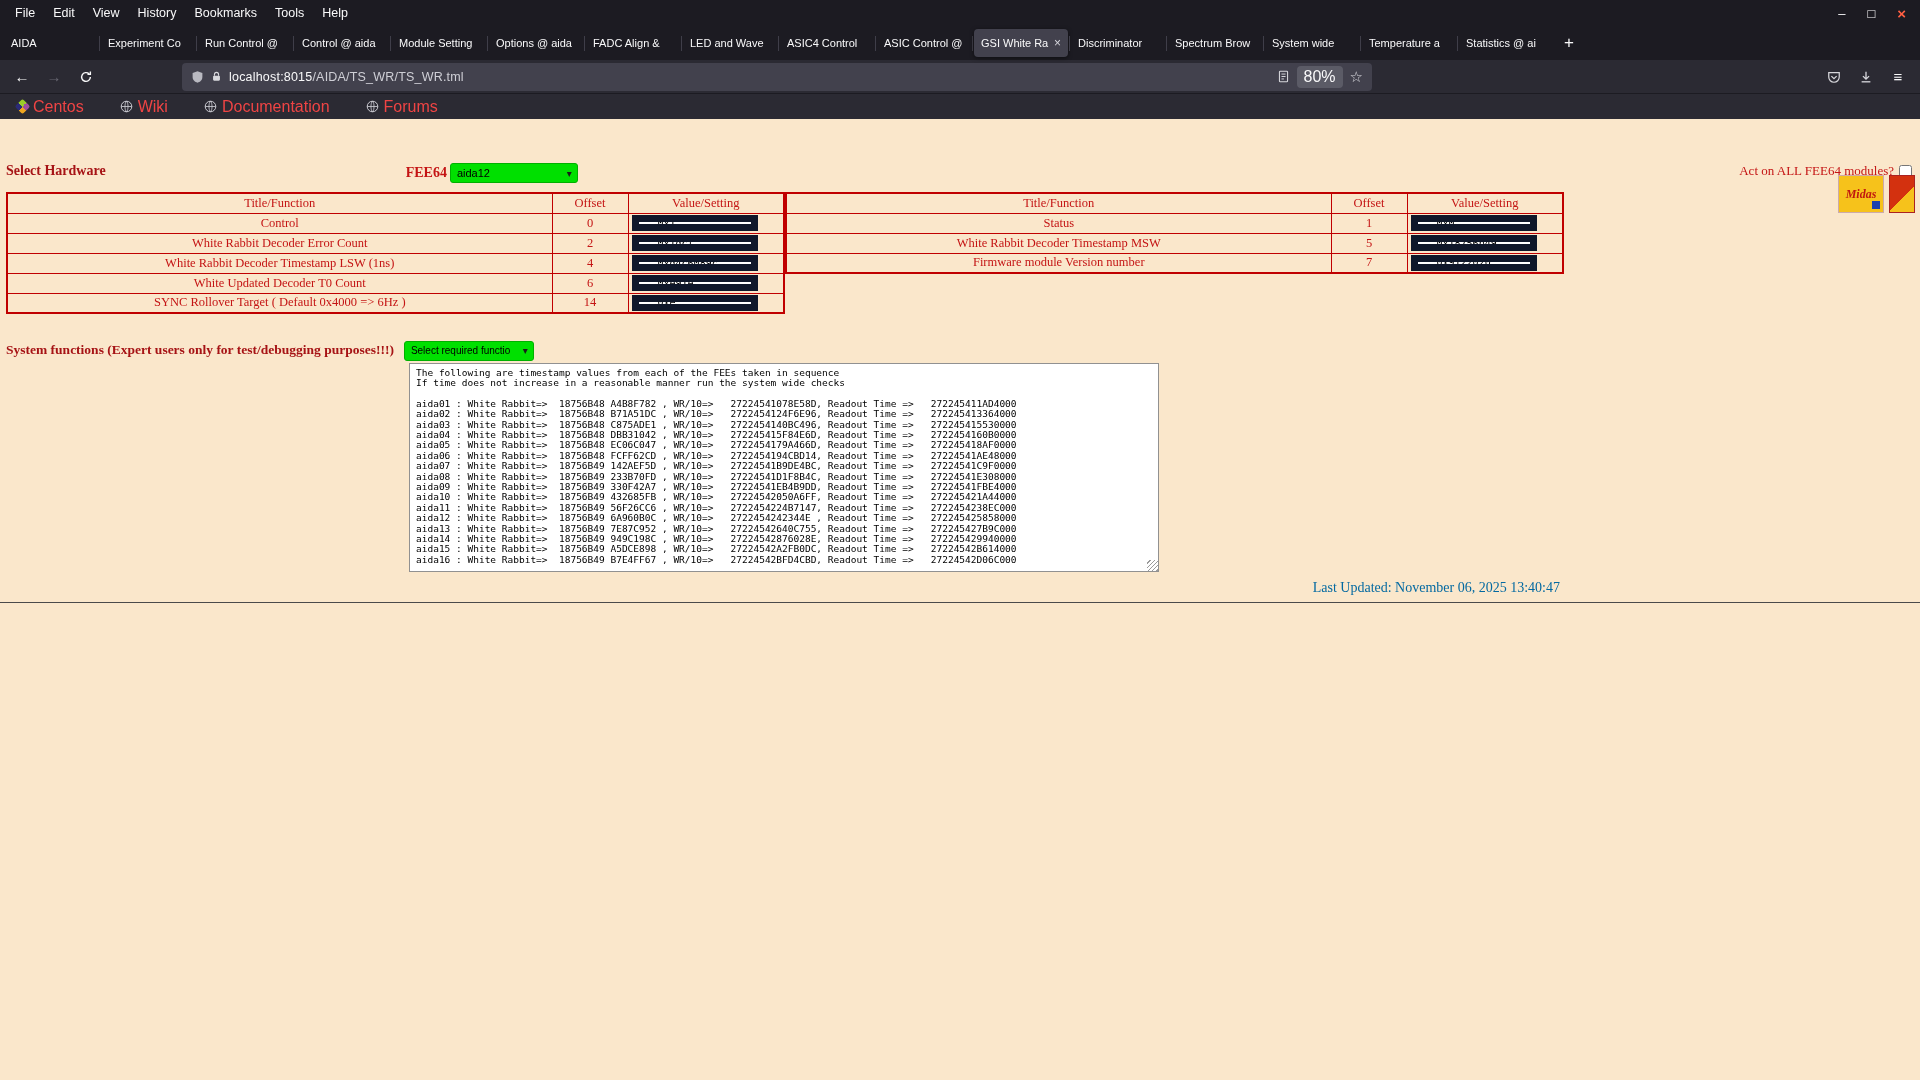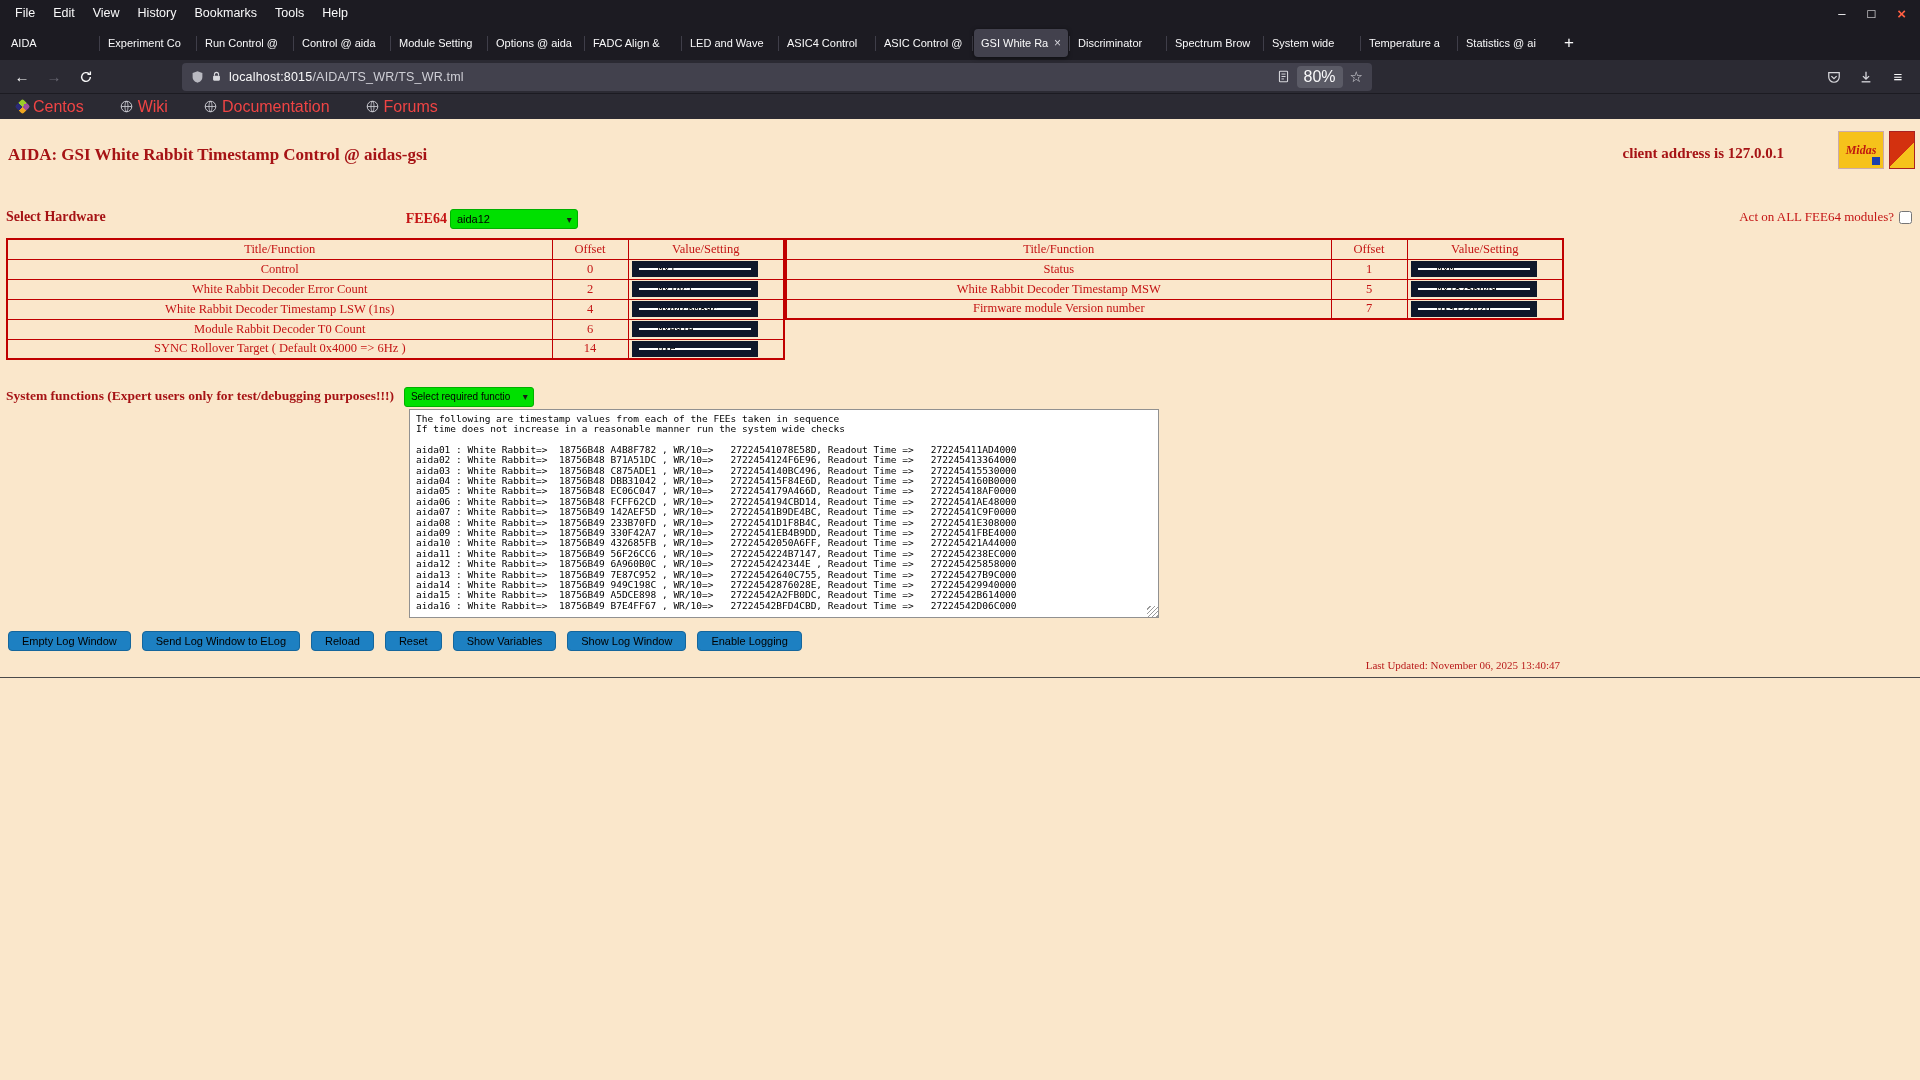--- a/index.html
+++ b/index.html
@@ -89,21 +89,21 @@
   textarea.log { width:750px; height:209px; background:#fff; border:1px solid #919191;
                  font:9.5px/10.4px "DejaVu Sans Mono",monospace; color:#000;
                  padding:4px 6px; resize:none; white-space:pre; overflow:hidden; display:block; }
   .log-wrap::after { content:""; position:absolute; right:1px; bottom:1px; width:11px; height:11px;
                      background:repeating-linear-gradient(135deg,#fff 0 2px,#9a9a9a 2px 3px); }
 
   .btn-row { display:flex; gap:11px; margin:13px 0 0 8px; }
   button.act { background:#1d80c2; border:1px solid #15669c; border-radius:4px; height:20px;
                padding:0 13px; font:11px "Liberation Sans",sans-serif; color:#000; }
 
-  .last-updated { text-align:right; margin:8px 360px 0 0; font-size:11px; color:#b91c1c; }
+  .last-updated { text-align:right; margin:8px 360px 0 0; font-size:14px; color:#0369a1; }
   hr.rule { border:none; border-top:1px solid #4a4a4a; margin-top:6px; }
 </style>
 </head>
 <body>
 
 <div class="menubar">
   <div class="menu-items" id="menu-items">
       <span class="menu-item">File</span>
       <span class="menu-item">Edit</span>
       <span class="menu-item">View</span>
@@ -264,24 +264,20 @@
           <circle cx="8" cy="8" r="6.5" fill="none" stroke="#d0d0d7" stroke-width="1.2"></circle>
           <path d="M1.5 8h13M8 1.5c-2.5 2-2.5 11 0 13M8 1.5c2.5 2 2.5 11 0 13" fill="none" stroke="#d0d0d7" stroke-width="1"></path>
         </svg>
       </span>
       <span>Forums</span>
     </div>
   </div>
 
 <div class="page">
 
-  <div class="page-header">
-    <span class="page-title">AIDA: GSI White Rabbit Timestamp Control @ aidas-gsi</span>
-    <span class="client">client address is 127.0.0.1</span>
-  </div>
   <div class="logos">
     <div class="logo-midas">Midas</div>
     <div class="logo-right"></div>
   </div>
 
   <div class="hw-row">
     <span class="hw-label">Select Hardware</span>
     <span class="fee-group">
       <span class="fee-label">FEE64</span>
       <span class="select-wrap">
@@ -315,21 +311,21 @@
             <td>White Rabbit Decoder Error Count</td>
             <td>2</td>
             <td class="val-cell"><input class="val" type="text" value="0x1dcf" style=""></td>
           </tr>
           <tr>
             <td>White Rabbit Decoder Timestamp LSW (1ns)</td>
             <td>4</td>
             <td class="val-cell"><input class="val" type="text" value="0xd4c6089c" style=""></td>
           </tr>
           <tr>
-            <td>Module Rabbit Decoder T0 Count</td>
+            <td>White Updated Decoder T0 Count</td>
             <td>6</td>
             <td class="val-cell"><input class="val" type="text" value="0xe91e" style=""></td>
           </tr>
           <tr>
             <td>SYNC Rollover Target ( Default 0x4000 =&gt; 6Hz )</td>
             <td>14</td>
             <td class="val-cell"><input class="val" type="text" value="0xe" style=""></td>
           </tr>
         </tbody>
     </table>
@@ -385,26 +381,17 @@
 aida09 : White Rabbit=&gt;  18756B49 330F42A7 , WR/10=&gt;   27224541EB4B9DD, Readout Time =&gt;   27224541FBE4000
 aida10 : White Rabbit=&gt;  18756B49 432685FB , WR/10=&gt;   27224542050A6FF, Readout Time =&gt;   272245421A44000
 aida11 : White Rabbit=&gt;  18756B49 56F26CC6 , WR/10=&gt;   2722454224B7147, Readout Time =&gt;   2722454238EC000
 aida12 : White Rabbit=&gt;  18756B49 6A960B0C , WR/10=&gt;   2722454242344E , Readout Time =&gt;   272245425858000
 aida13 : White Rabbit=&gt;  18756B49 7E87C952 , WR/10=&gt;   27224542640C755, Readout Time =&gt;   272245427B9C000
 aida14 : White Rabbit=&gt;  18756B49 949C198C , WR/10=&gt;   27224542876028E, Readout Time =&gt;   272245429940000
 aida15 : White Rabbit=&gt;  18756B49 A5DCE898 , WR/10=&gt;   27224542A2FB0DC, Readout Time =&gt;   27224542B614000
 aida16 : White Rabbit=&gt;  18756B49 B7E4FF67 , WR/10=&gt;   27224542BFD4CBD, Readout Time =&gt;   27224542D06C000</textarea>
   </div>
 
-  <div class="btn-row" id="button-row">
-      <button class="act">Empty Log Window</button>
-      <button class="act">Send Log Window to ELog</button>
-      <button class="act">Reload</button>
-      <button class="act">Reset</button>
-      <button class="act">Show Variables</button>
-      <button class="act">Show Log Window</button>
-      <button class="act">Enable Logging</button>
-    </div>
 
   <div class="last-updated">Last Updated: November 06, 2025 13:40:47</div>
   <hr class="rule">
 
 </div>
 
 </body></html>

